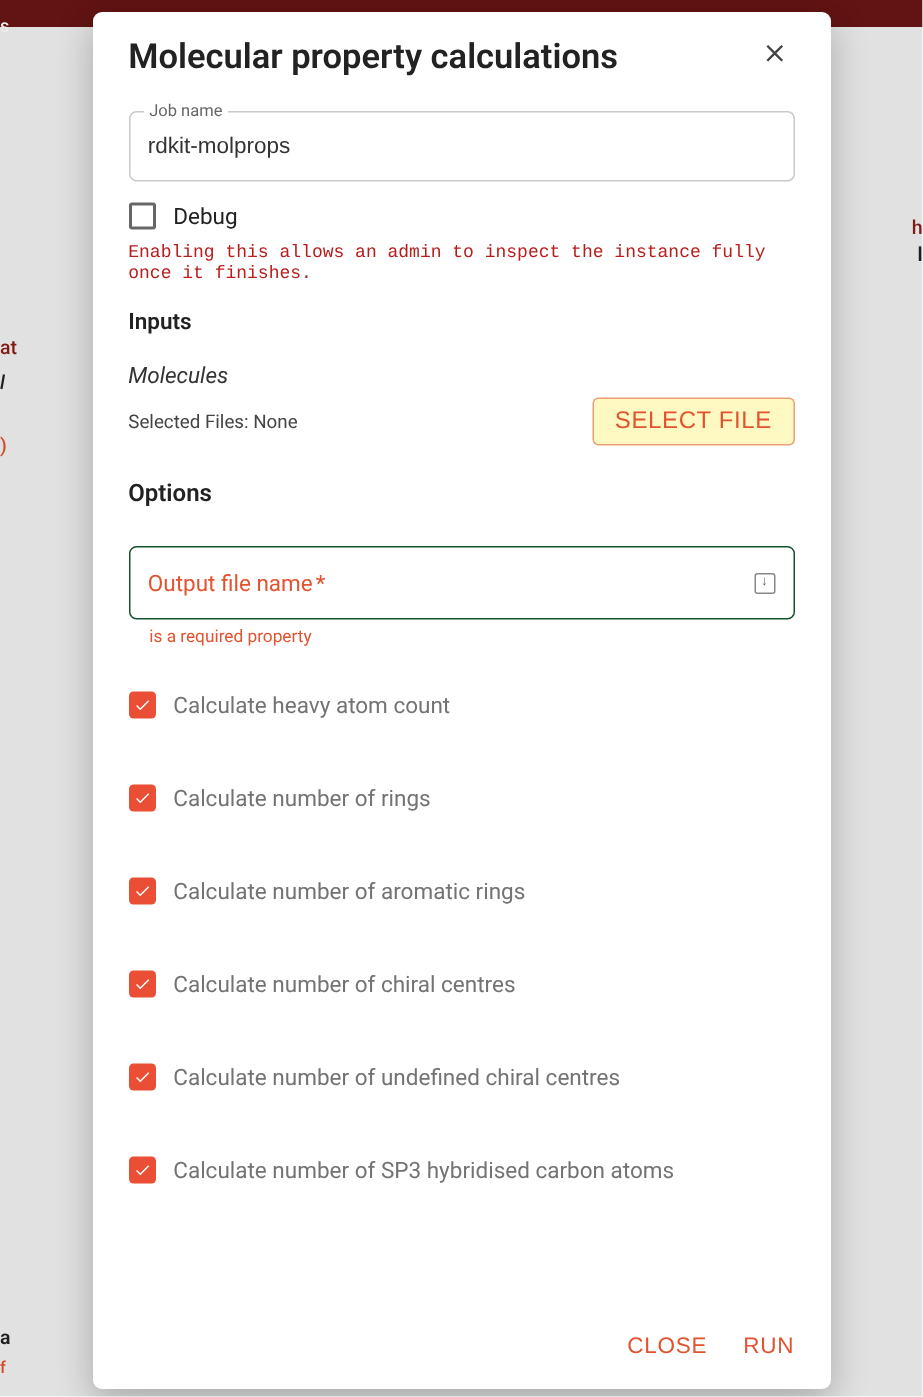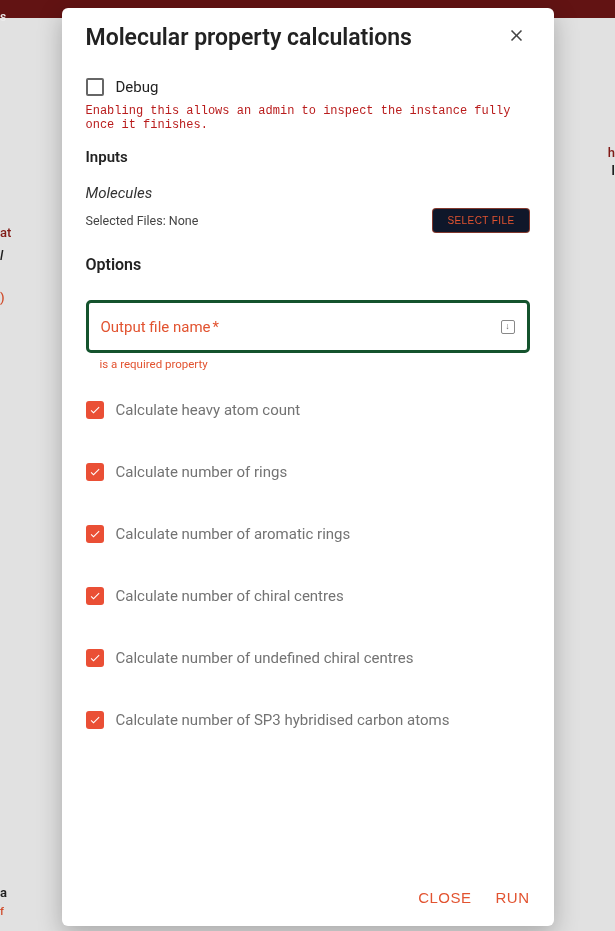--- a/index.html
+++ b/index.html
@@ -146,41 +146,41 @@
       justify-content: space-between;
       align-items: center;
       margin-top: 6px;
     }
     .selected-files-text {
       font-size: 12.5px;
       color: #444;
     }
     .select-file-btn {
       border: 1px solid rgba(226,83,48,0.55);
-      background: #0f172a;
-      color: #e25330;
-      font-size: 10px;
+      background: #fef9c3;
+      color: #e25330;
+      font-size: 16px;
       letter-spacing: 0.4px;
       padding: 6px 14px;
       border-radius: 4px;
       cursor: pointer;
     }
     .options-header {
       font-size: 16px;
       font-weight: 600;
       color: #222;
       margin-top: 22px;
     }
     
     .error-field {
       position: relative;
       margin-top: 26px;
     }
     .error-input-wrap {
-      border: 3px solid #14532d;
+      border: 1px solid #14532d;
       border-radius: 5px;
       padding: 14px 12px;
       display: flex;
       align-items: center;
       justify-content: space-between;
     }
     .error-input-wrap .label-inside {
       color: #e25330;
       font-size: 15px;
     }
@@ -273,20 +273,24 @@
         <span>
           <svg width="19" height="19" viewBox="0 0 24 24">
               <path fill="#444" d="M19 6.41 17.59 5 12 10.59 6.41 5 5 6.41 10.59 12 5 17.59 6.41 19 12 13.41 17.59 19 19 17.59 13.41 12z"></path>
             </svg>
         </span>
       </button>
     </div>
 
     <div class="modal-body">
 
+      <div class="outlined-field">
+        <span class="floating-label">Job name</span>
+        <input type="text" value="rdkit-molprops" style="">
+      </div>
 
       <div class="checkbox-row">
         <span class="empty-checkbox"></span>
         <span class="debug-label">Debug</span>
       </div>
       <p class="debug-help">Enabling this allows an admin to inspect the instance fully once it finishes.</p>
 
       <h2 class="section-header">Inputs</h2>
 
       <p class="molecules-label">Molecules</p>

